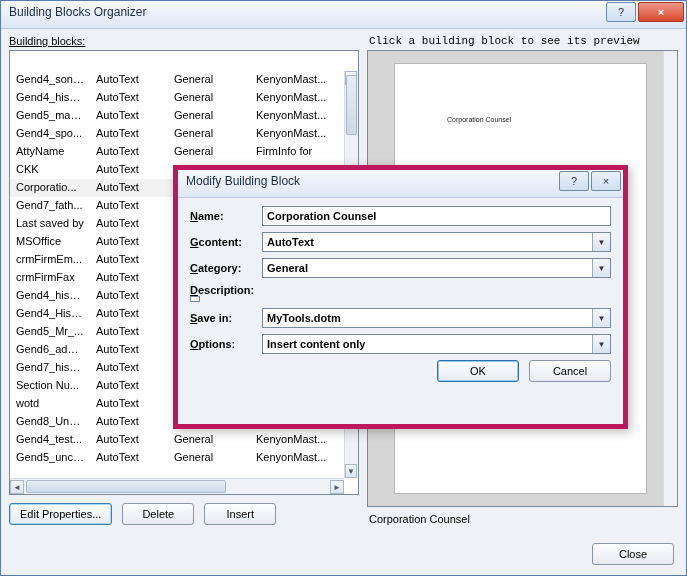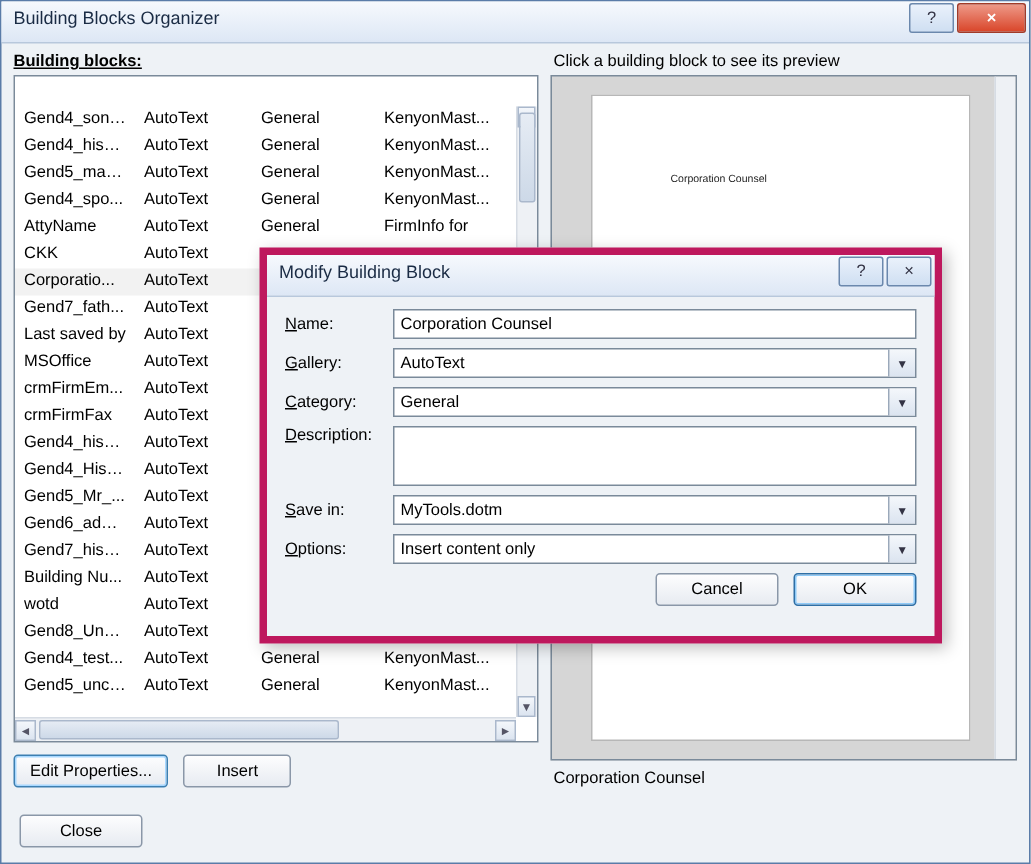--- a/index.html
+++ b/index.html
@@ -48,21 +48,21 @@
     border-color:#a13a28; color:#fff; font-weight:bold;
   }
   .content {
     padding: 4px 8px 8px 8px;
     display: flex;
     gap: 8px;
     height: calc(100% - 28px - 42px);
   }
   .leftpane { width: 350px; display:flex; flex-direction:column; }
   .rightpane { flex:1; display:flex; flex-direction:column; }
-  .label { text-decoration: underline; margin: 2px 0 3px 0; font-weight: bold; }
+  .label { text-decoration: underline; margin: 2px 0 3px 0; }
   .nolabel { text-decoration: none; }
   .listbox {
     flex:1;
     border: 1px solid #7a8a9a;
     background:#fff;
     position:relative;
     overflow:hidden;
   }
   .listhdr {
     display:flex;
@@ -115,52 +115,52 @@
   .vscroll .arrowD{bottom:0;left:0;width:12px}
   .btnrow{ display:flex; gap:10px; margin-top:8px;text-align:center; }
   .btn {
     min-width:72px; height:22px;
     background:linear-gradient(#fdfdfe,#e7ebf1);
     border:1px solid #8a97a8; border-radius:3px;
     padding:0 10px; display:flex;align-items:center;justify-content:center;
     font-size:11px;
   }
   .btn.active{ border-color:#3c7fb1; box-shadow:0 0 0 1px #a8d8ff inset; }
-  .preview-hint{ margin:2px 0 3px 2px; }
+  .preview-hint{ margin:2px 0 3px 2px;font-family:Liberation Mono, monospace; }
   .preview-area{
     flex:1; border:1px solid #7a8a9a; background:#d6d6d6; position:relative; overflow:hidden;
   }
   .preview-page{
     position:absolute; left:26px; top:12px; right:30px; bottom:12px;
     background:#fff; border:1px solid #b7b7b7;
   }
   .preview-text{
     position:absolute; left:52px; top:52px; font-size:7px; color:#222;
   }
   .preview-vscroll{
     position:absolute; right:0; top:0; bottom:0; width:14px;
     background:#eef1f5; border-left:1px solid #d6dce4;
   }
   .preview-caption{ margin:6px 2px 0 2px; }
   .footer{
     position:absolute; bottom:0; left:0; right:0; height:42px;
-    display:flex; align-items:center; padding:0 12px;
+    display:flex; justify-content:flex-end; align-items:center; padding:0 12px;
   }
 
   
   .modal{
     position:absolute; left:172px; top:164px; width:455px; height:264px;
     background:#eef2f6; border:5px solid #be185d;
     box-shadow: 3px 3px 10px rgba(0,0,0,.25);
     z-index:10;
   }
   .modal .titlebar{ height:28px; }
   .modal .mbody{ padding:8px 12px 10px 12px; }
-  .frow{ display:flex; align-items:center; margin-bottom:6px; }
-  .frow.tall{ align-items:flex-start; }
+  .frow{ display:flex; align-items:center; margin-bottom:6px;font-weight:bold; }
+  .frow.tall{ align-items:flex-start;flex-direction:column; }
   .flabel{ width:72px; }
   .flabel .u{ text-decoration:underline; }
   .finput{
     flex:1; height:20px; border:1px solid #7a8a9a; background:#fff;
     padding:2px 4px; display:flex; align-items:center; position:relative;
   }
   .finput.tall{ height:40px; align-items:flex-start; }
   .dd-btn{
     position:absolute; right:0; top:0; bottom:0; width:18px;
     background:linear-gradient(#f4f7fb,#dbe4f0); border-left:1px solid #9aa8ba;
@@ -282,21 +282,21 @@
               <div class="col-category"></div>
               <div class="col-template"></div>
             </div>
             <div class="row">
               <div class="col-name">Gend7_his_...</div>
               <div class="col-gallery">AutoText</div>
               <div class="col-category"></div>
               <div class="col-template"></div>
             </div>
             <div class="row">
-              <div class="col-name">Building Nu...</div>
+              <div class="col-name">Section Nu...</div>
               <div class="col-gallery">AutoText</div>
               <div class="col-category"></div>
               <div class="col-template"></div>
             </div>
             <div class="row">
               <div class="col-name">wotd</div>
               <div class="col-gallery">AutoText</div>
               <div class="col-category">General</div>
               <div class="col-template">AutoText fro...</div>
             </div>
@@ -325,20 +325,21 @@
           <div class="arrowD">▼</div>
         </div>
         <div class="hscroll">
           <div class="arrowL">◄</div>
           <div class="thumb" style="left:16px"></div>
           <div class="arrowR">►</div>
         </div>
       </div>
       <div class="btnrow">
         <div class="btn active">Edit Properties...</div>
+        <div class="btn">Delete</div>
         <div class="btn">Insert</div>
       </div>
     </div>
 
     <div class="rightpane">
       <div class="preview-hint nolabel">Click a building block to see its preview</div>
       <div class="preview-area">
         <div class="preview-page">
           <div class="preview-text">Corporation Counsel</div>
         </div>
@@ -361,21 +362,21 @@
       </div>
     </div>
     <div class="mbody">
       <div class="frow">
         <div class="flabel"><span class="u">N</span><span></span><span id="lbl-name">ame:</span></div>
         <div class="finput">
             <span>Corporation Counsel</span>
           </div>
       </div>
       <div class="frow">
-        <div class="flabel"><span class="u">G</span><span id="lbl-gallery">allery:</span></div>
+        <div class="flabel"><span class="u">G</span><span id="lbl-gallery">content:</span></div>
         <div class="finput">
             <span>AutoText</span>
             <div class="dd-btn">▼</div>
           </div>
       </div>
       <div class="frow">
         <div class="flabel"><span class="u">C</span><span id="lbl-category">ategory:</span></div>
         <div class="finput">
             <span>General</span>
             <div class="dd-btn">▼</div>
@@ -395,18 +396,18 @@
           </div>
       </div>
       <div class="frow">
         <div class="flabel"><span class="u">O</span><span id="lbl-options">ptions:</span></div>
         <div class="finput">
             <span>Insert content only</span>
             <div class="dd-btn">▼</div>
           </div>
       </div>
       <div class="mbtns">
+        <div class="btn default" style="min-width:82px">OK</div>
         <div class="btn" style="min-width:82px">Cancel</div>
-        <div class="btn default" style="min-width:82px">OK</div>
       </div>
     </div>
   </div>
 </div>
 
 </body></html>

